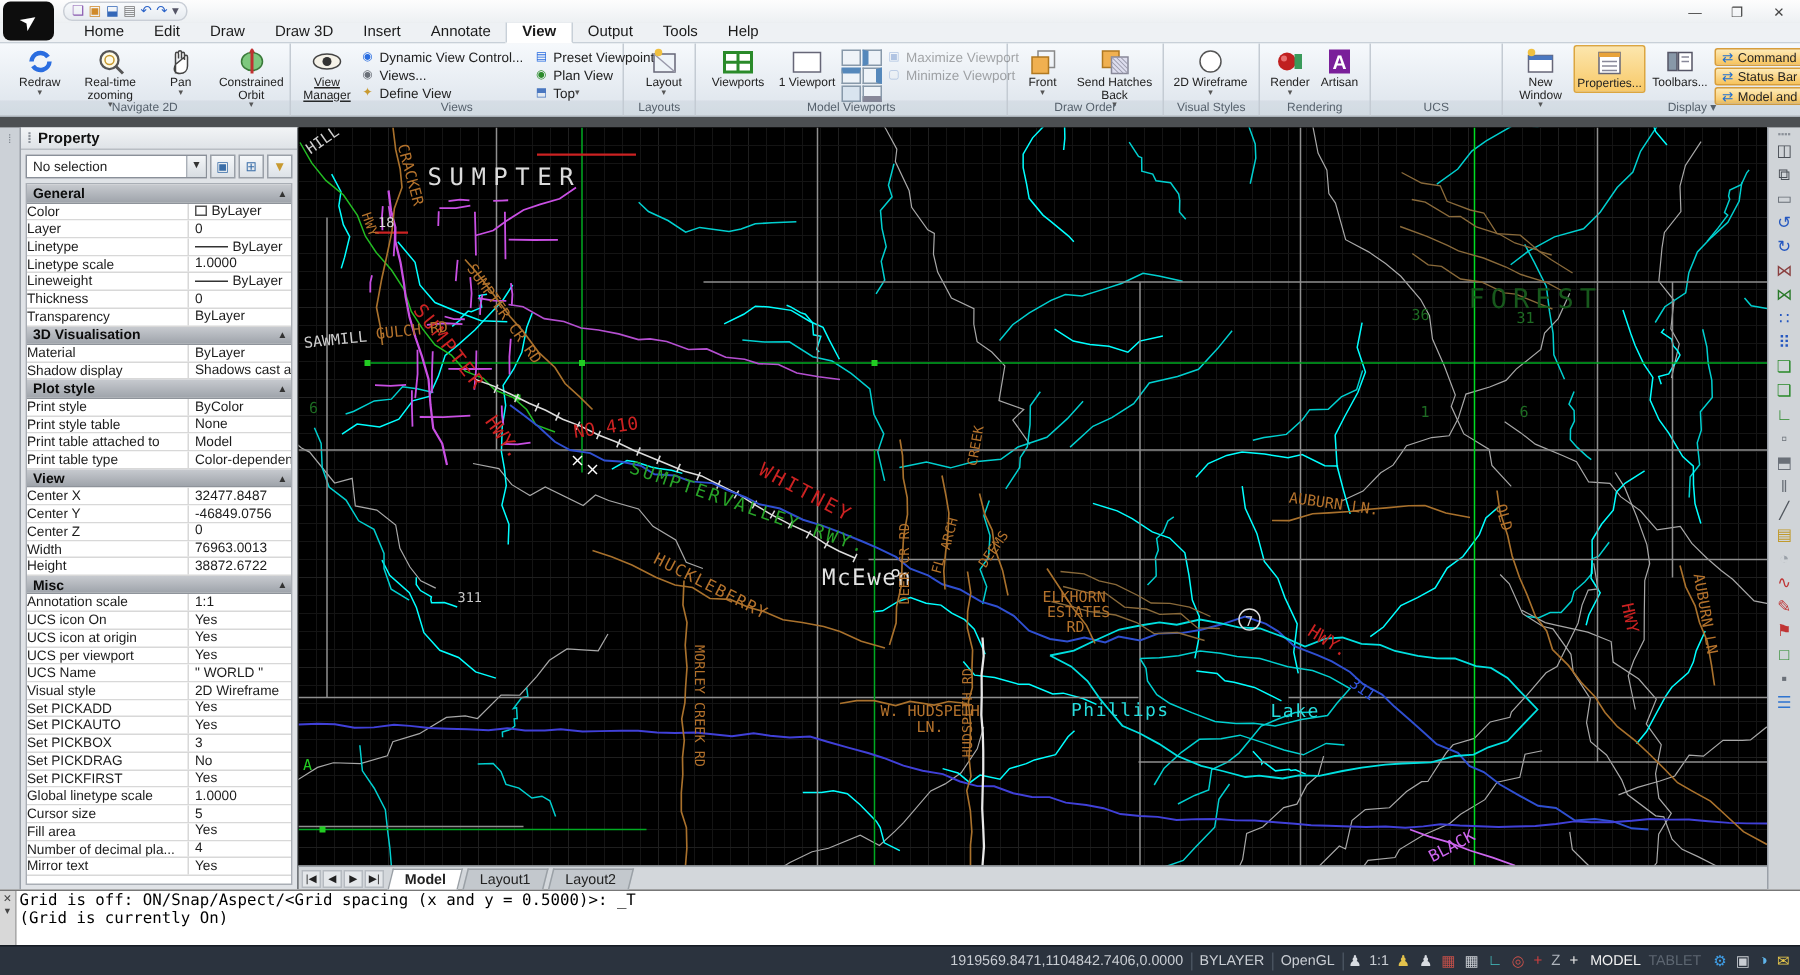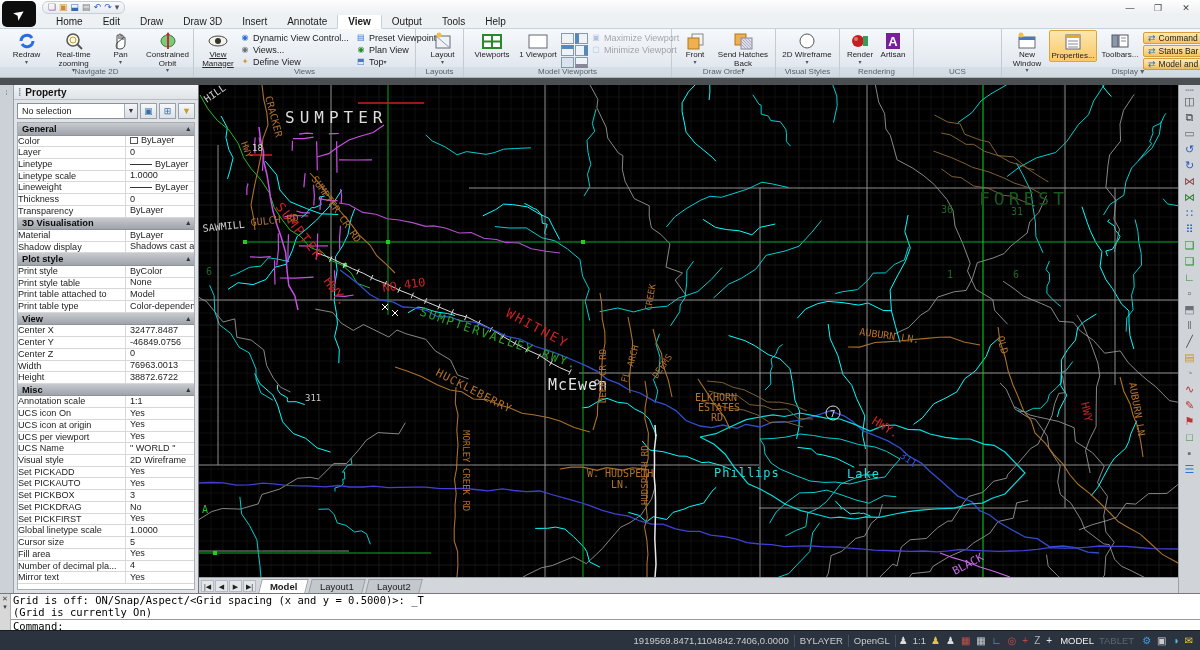--- a/index.html
+++ b/index.html
@@ -1036,21 +1036,20 @@
   <div id="cmd">
     <div id="cmdgutter">
       <span>✕</span>
       <span>▾</span>
     </div>
     <div id="cmdbody">
       <div id="cmd-history">
         <div>Grid is off:  ON/Snap/Aspect/&lt;Grid spacing (x and y = 0.5000)&gt;: _T</div>
         <div>(Grid is currently On)</div>
       </div>
-      <div id="cmd-prompt">Command:</div>
     </div>
   </div>
 
   <div id="status">
     <span class="sItem">1919569.8471,1104842.7406,0.0000</span>
     <span class="sSep"></span>
     <span class="sItem">BYLAYER</span>
     <span class="sSep"></span>
     <span class="sItem">OpenGL</span>
     <span class="sSep"></span>

